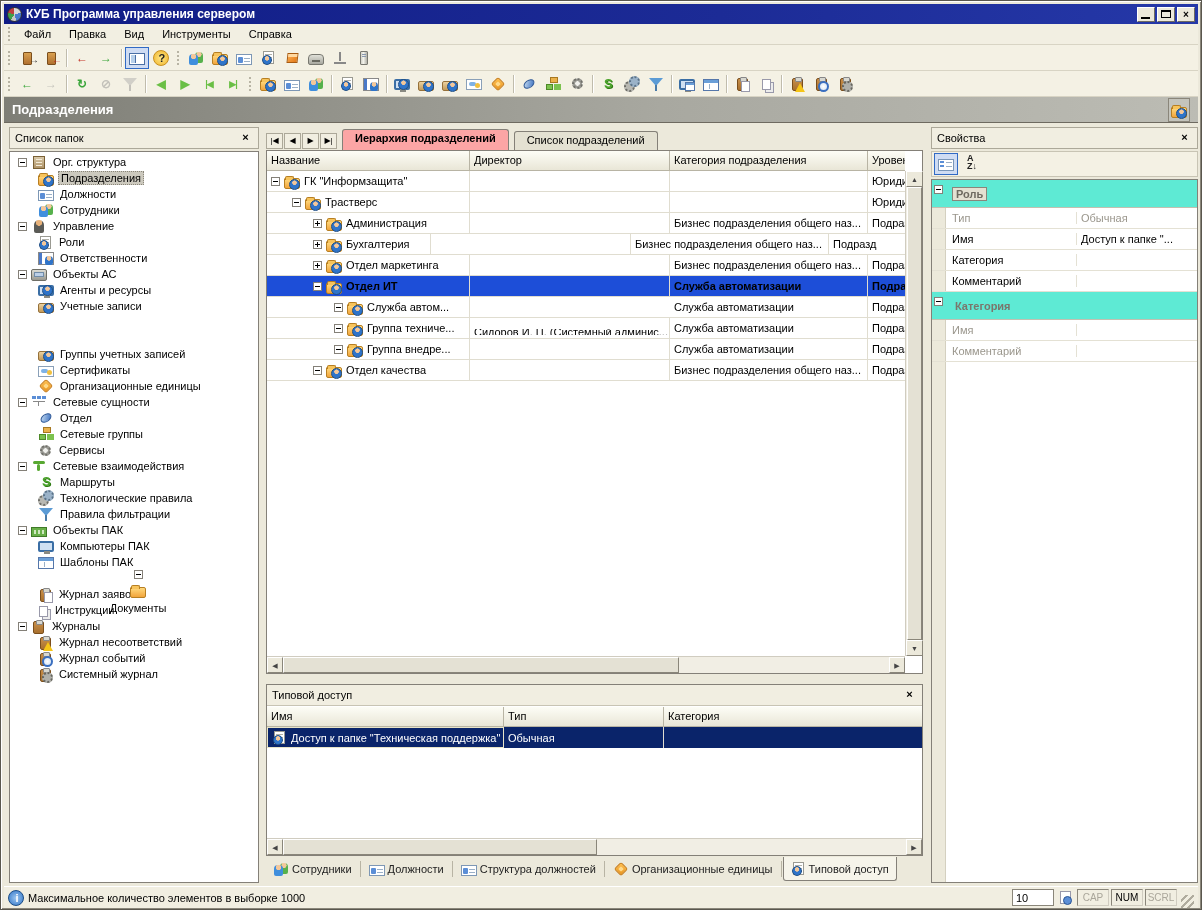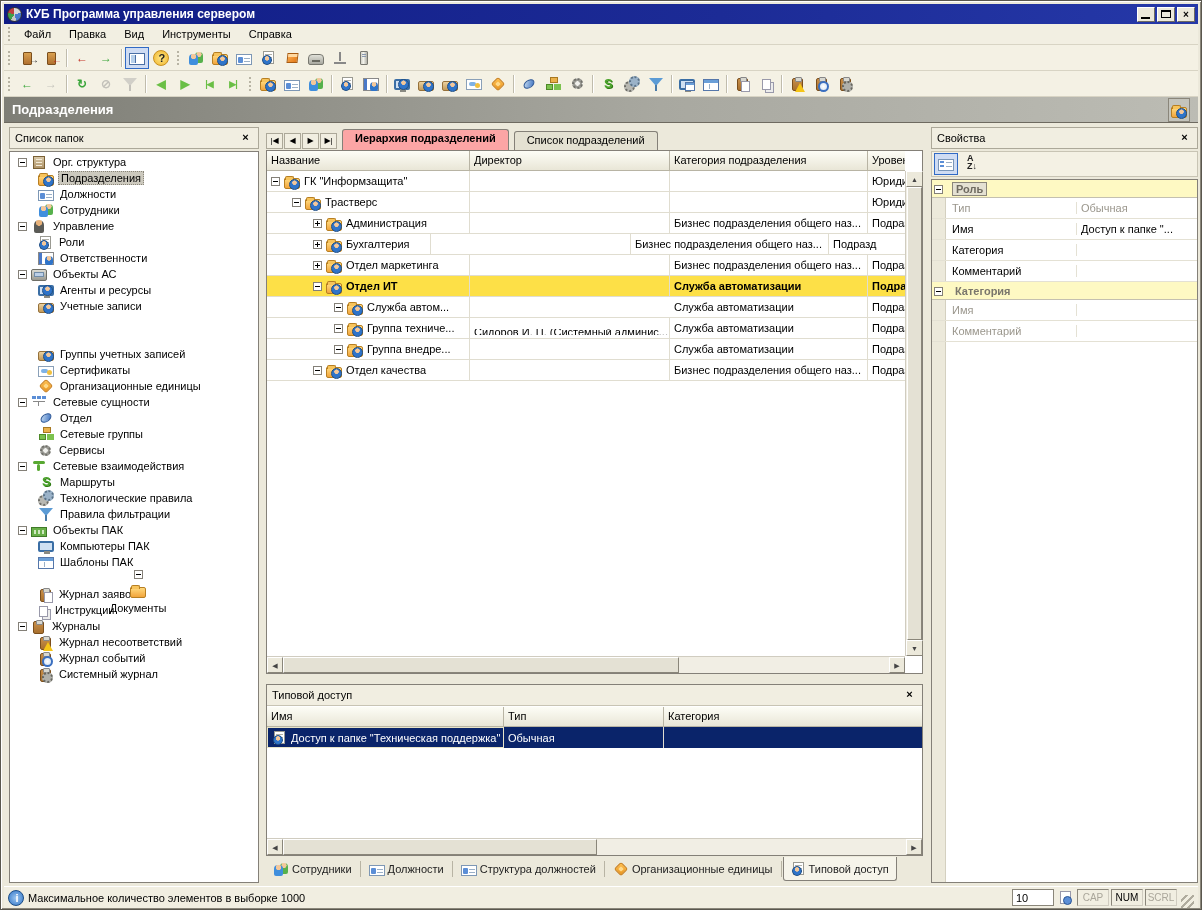--- a/index.html
+++ b/index.html
@@ -61,21 +61,21 @@
   .navbtn{width:17px;height:16px;border:1px solid #aca899;background:#f1eee1;font-size:8px;text-align:center;line-height:14px;margin-bottom:1px;flex:none;color:#000;}
   .tab{padding:2px 12px;font-size:11px;border:1px solid #848078;border-bottom:none;background:#e4e1d2;height:19px;
     border-radius:3px 3px 0 0;margin-left:4px;}
   .tab.active{background:#fca5a5;font-weight:bold;height:21px;position:relative;z-index:2;}
   .grid{position:absolute;left:0;top:21px;right:0;bottom:0;background:#fff;border:1px solid #848078;}
   .ghead{display:flex;height:20px;overflow:hidden;margin-right:17px;}
   .gh{background:linear-gradient(#fdfdf6,#e9e6d7);border-right:1px solid #b8b4a4;border-bottom:1px solid #b8b4a4;
     font-size:11px;padding:3px 4px;white-space:nowrap;overflow:hidden;flex:none;}
   .gbody{position:absolute;left:0;top:20px;right:17px;bottom:17px;overflow:hidden;}
   .grow{display:flex;height:21px;width:701px;border-bottom:1px solid #e0ddd0;align-items:stretch;}
-  .grow.sel{background:#fde047;font-weight:bold;}
+  .grow.sel{background:#1d4ed8;font-weight:bold;}
   .gc{border-right:1px solid #e0ddd0;font-size:11px;padding:3px 4px;white-space:nowrap;overflow:hidden;flex:none;display:flex;align-items:center;gap:4px;}
   .vsb{position:absolute;right:0;top:20px;bottom:17px;width:17px;background:#f1eee4;border-left:1px solid #d0ccc0;}
   .hsb{position:absolute;left:0;right:17px;bottom:0;height:17px;background:#f1eee4;border-top:1px solid #d0ccc0;display:flex;}
   .sbtn{width:16px;height:16px;background:#ece9db;border:1px solid #fff;border-right-color:#8a867a;border-bottom-color:#8a867a;
     font-size:7px;color:#444;text-align:center;line-height:15px;flex:none;}
   .sbtn.v{width:17px;}
   .thumb{background:#e4e1d4;border:1px solid #fff;border-right-color:#8a867a;border-bottom-color:#8a867a;}
   .hthumb{height:16px;width:62%;}
   .vthumb{width:15px;position:absolute;left:1px;top:16px;bottom:16px;}
   .vsb .sbtn{position:absolute;left:0;} .vsb .sb-up{top:0;} .vsb .sb-dn{bottom:0;}
@@ -98,21 +98,21 @@
 
   
   .props{position:absolute;left:930px;top:126px;width:267px;height:756px;}
   .ptool{position:absolute;left:0;top:24px;right:0;height:26px;background:#f4f1e4;border:1px solid #c8c4b4;display:flex;align-items:center;padding:2px;gap:3px;}
   .pgrid{position:absolute;left:0;top:52px;right:0;bottom:0;background:#fff;border:1px solid #848078;}
   .pgrid .gutter{position:absolute;left:0;top:0;bottom:0;width:14px;background:#ece9db;border-right:1px solid #d4d0c0;}
   .prow{display:flex;height:21px;border-bottom:1px solid #e4e1d4;position:relative;z-index:1;font-size:11px;align-items:center;}
   .prow .pl{width:145px;padding:0 4px 0 20px;border-right:1px solid #e4e1d4;overflow:hidden;white-space:nowrap;}
   .prow .pv{flex:1;padding:0 4px;overflow:hidden;white-space:nowrap;}
   .prow.muted .pl,.prow.muted .pv{color:#9a968c;}
-  .pgroup{display:flex;height:18px;background:#fef9c3;border-bottom:1px solid #c4c0b0;position:relative;z-index:1;align-items:center;font-size:11px;}
+  .pgroup{display:flex;height:28px;background:#5eead4;border-bottom:1px solid #c4c0b0;position:relative;z-index:1;align-items:center;font-size:11px;}
   .pgroup .gname{font-weight:bold;color:#7a766c;margin-left:20px;padding:0 3px;}
   .pgroup.focus .gname{border:1px solid #8a867a;background:#e4e1d2;color:#6e6a60;}
   .pgroup .eb{position:absolute;left:2px;top:5px;}
 
   
   .statusbar{position:absolute;left:3px;right:3px;top:885px;height:22px;background:#f1eee1;border-top:1px solid #fff;
     display:flex;align-items:center;padding:0 4px;gap:4px;font-size:11px;}
   .statusbar .stext{flex:1;}
   .sfield{width:42px;height:17px;border:1px solid #8a867a;background:#fff;font-size:11px;padding:1px 3px;}
   .sind{width:32px;height:17px;border:1px solid #d0ccc0;border-top-color:#8a867a;border-left-color:#8a867a;

